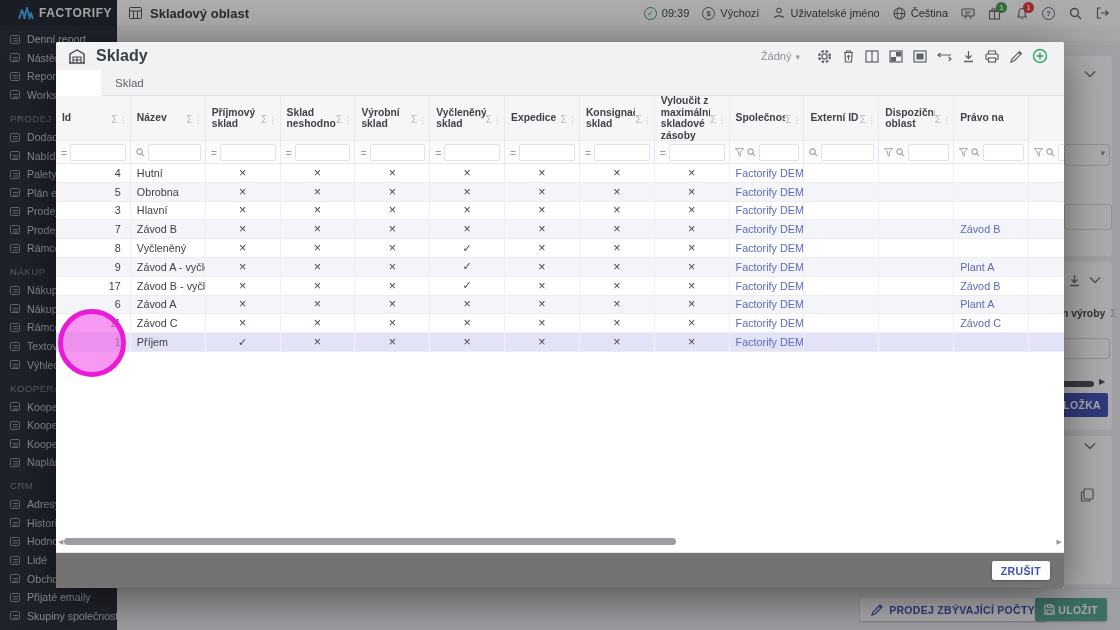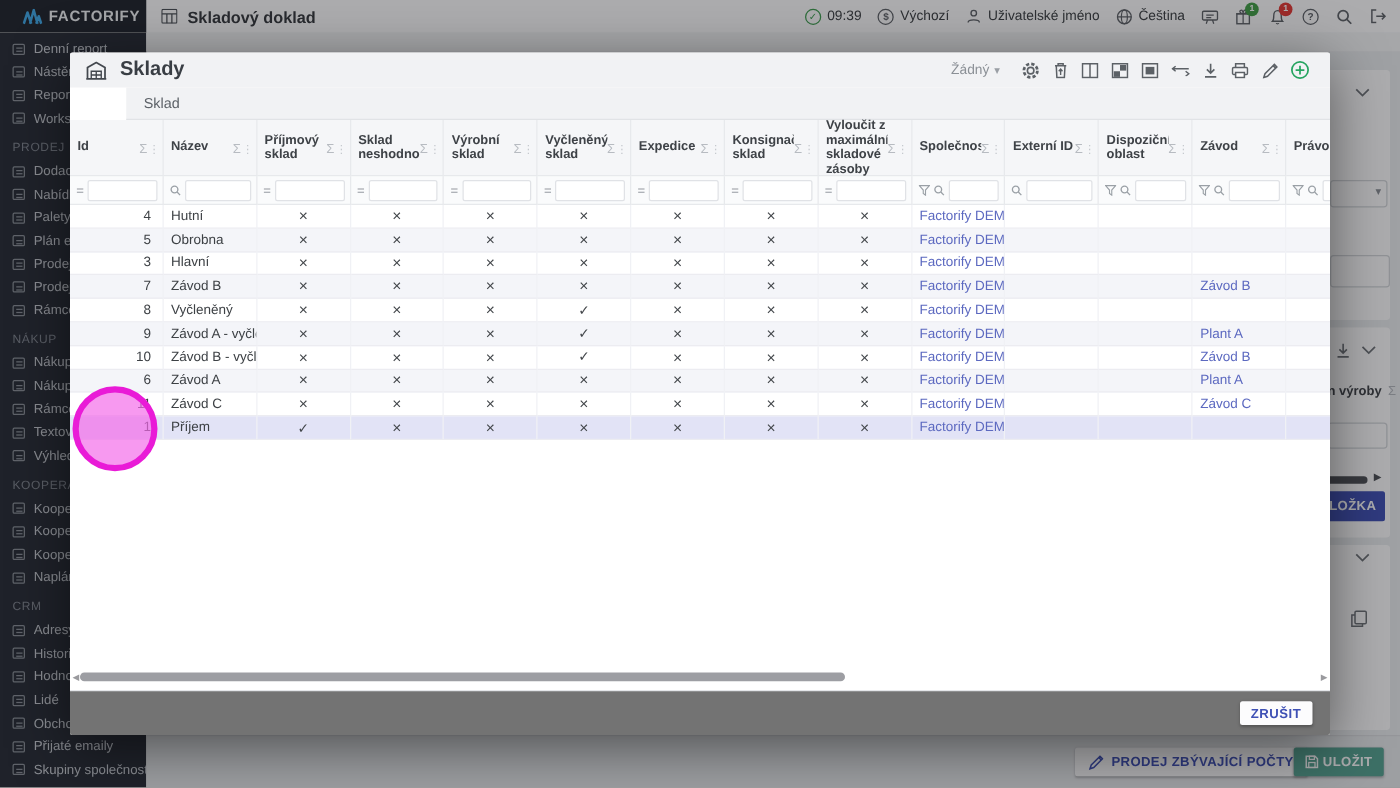--- a/index.html
+++ b/index.html
@@ -142,21 +142,21 @@
           <i></i>
         </span>
     </div>
     <div class="page-head">
       <span class="ph-icon">
         <svg width="13" height="12" viewBox="0 0 13 12">
             <rect x="0.5" y="0.5" width="12" height="11" rx="1" fill="none" stroke="currentColor"></rect>
             <path d="M0.5 4 H12.5 M4.5 4 V11.5 M8.5 4 V11.5" stroke="currentColor" fill="none"></path>
           </svg>
       </span>
-      <span class="page-title">Skladový doklad</span>
+      <span class="page-title">Skladový oblast</span>
     </div>
     <div class="topbar-right">
       <span class="tb-item">
         <span class="tb-ic green">
             <span class="circ">✓</span>
           </span>
         <span>09:39</span>
       </span>
       <span class="tb-item">
         <span class="tb-ic">
@@ -569,27 +569,20 @@
             </span>
           </div>
           <div class="th">
             <span class="h-label">Dispoziční oblast</span>
             <span class="h-icons">
               <span class="sigma"></span>
               <span class="dots"></span>
             </span>
           </div>
           <div class="th">
-            <span class="h-label">Závod</span>
-            <span class="h-icons">
-              <span class="sigma"></span>
-              <span class="dots"></span>
-            </span>
-          </div>
-          <div class="th">
             <span class="h-label">Právo na</span>
 
           </div>
         </div>
       <div class="tfilter">
 
       <div class="tf v-eq">
 
             <span class="f-eq"></span>
 
@@ -810,21 +803,21 @@
             <div class="td c-bool v-no"></div>
             <div class="td c-bool v-no"></div>
             <div class="td c-bool v-no"></div>
             <div class="td c-link">Factorify DEMO ...</div>
             <div class="td"></div>
             <div class="td"></div>
             <div class="td c-link">Plant A</div>
             <div class="td"></div>
           </div>
           <div class="tr v-normal">
-            <div class="td c-id">10</div>
+            <div class="td c-id">17</div>
             <div class="td c-name">Závod B - vyčlen...</div>
             <div class="td c-bool v-no"></div>
             <div class="td c-bool v-no"></div>
             <div class="td c-bool v-no"></div>
             <div class="td c-bool v-yes"></div>
             <div class="td c-bool v-no"></div>
             <div class="td c-bool v-no"></div>
             <div class="td c-bool v-no"></div>
             <div class="td c-link">Factorify DEMO ...</div>
             <div class="td"></div>

